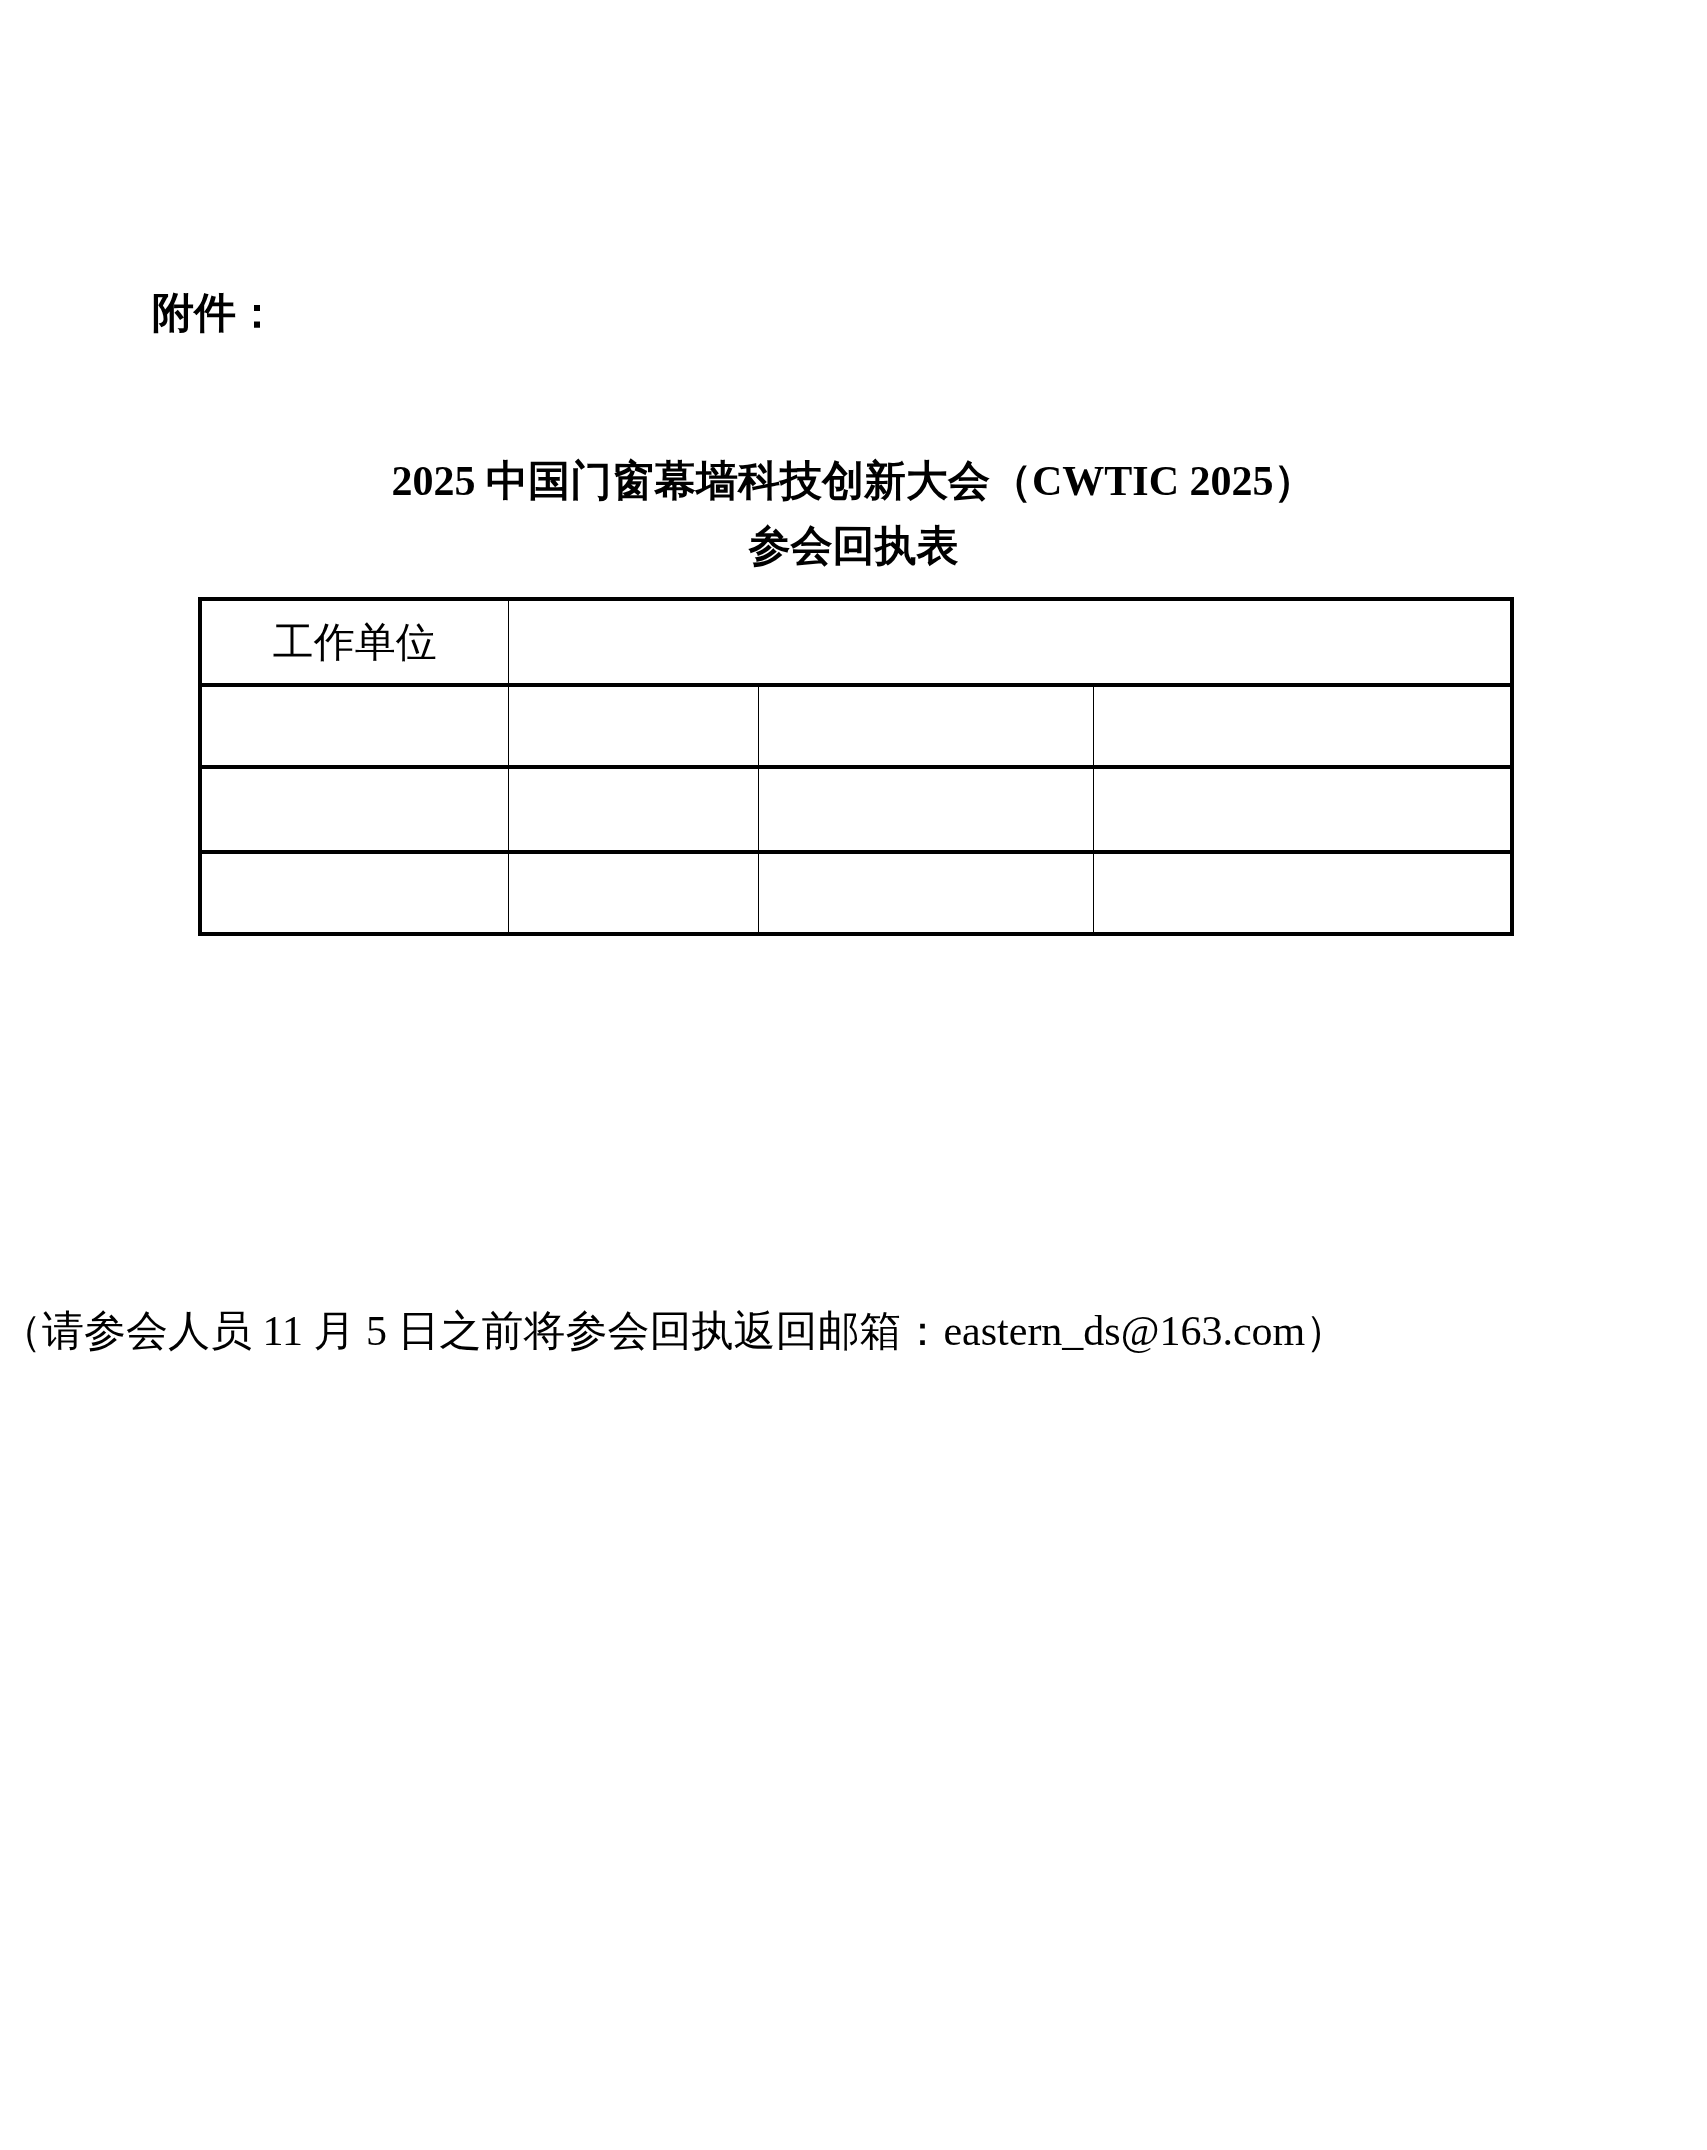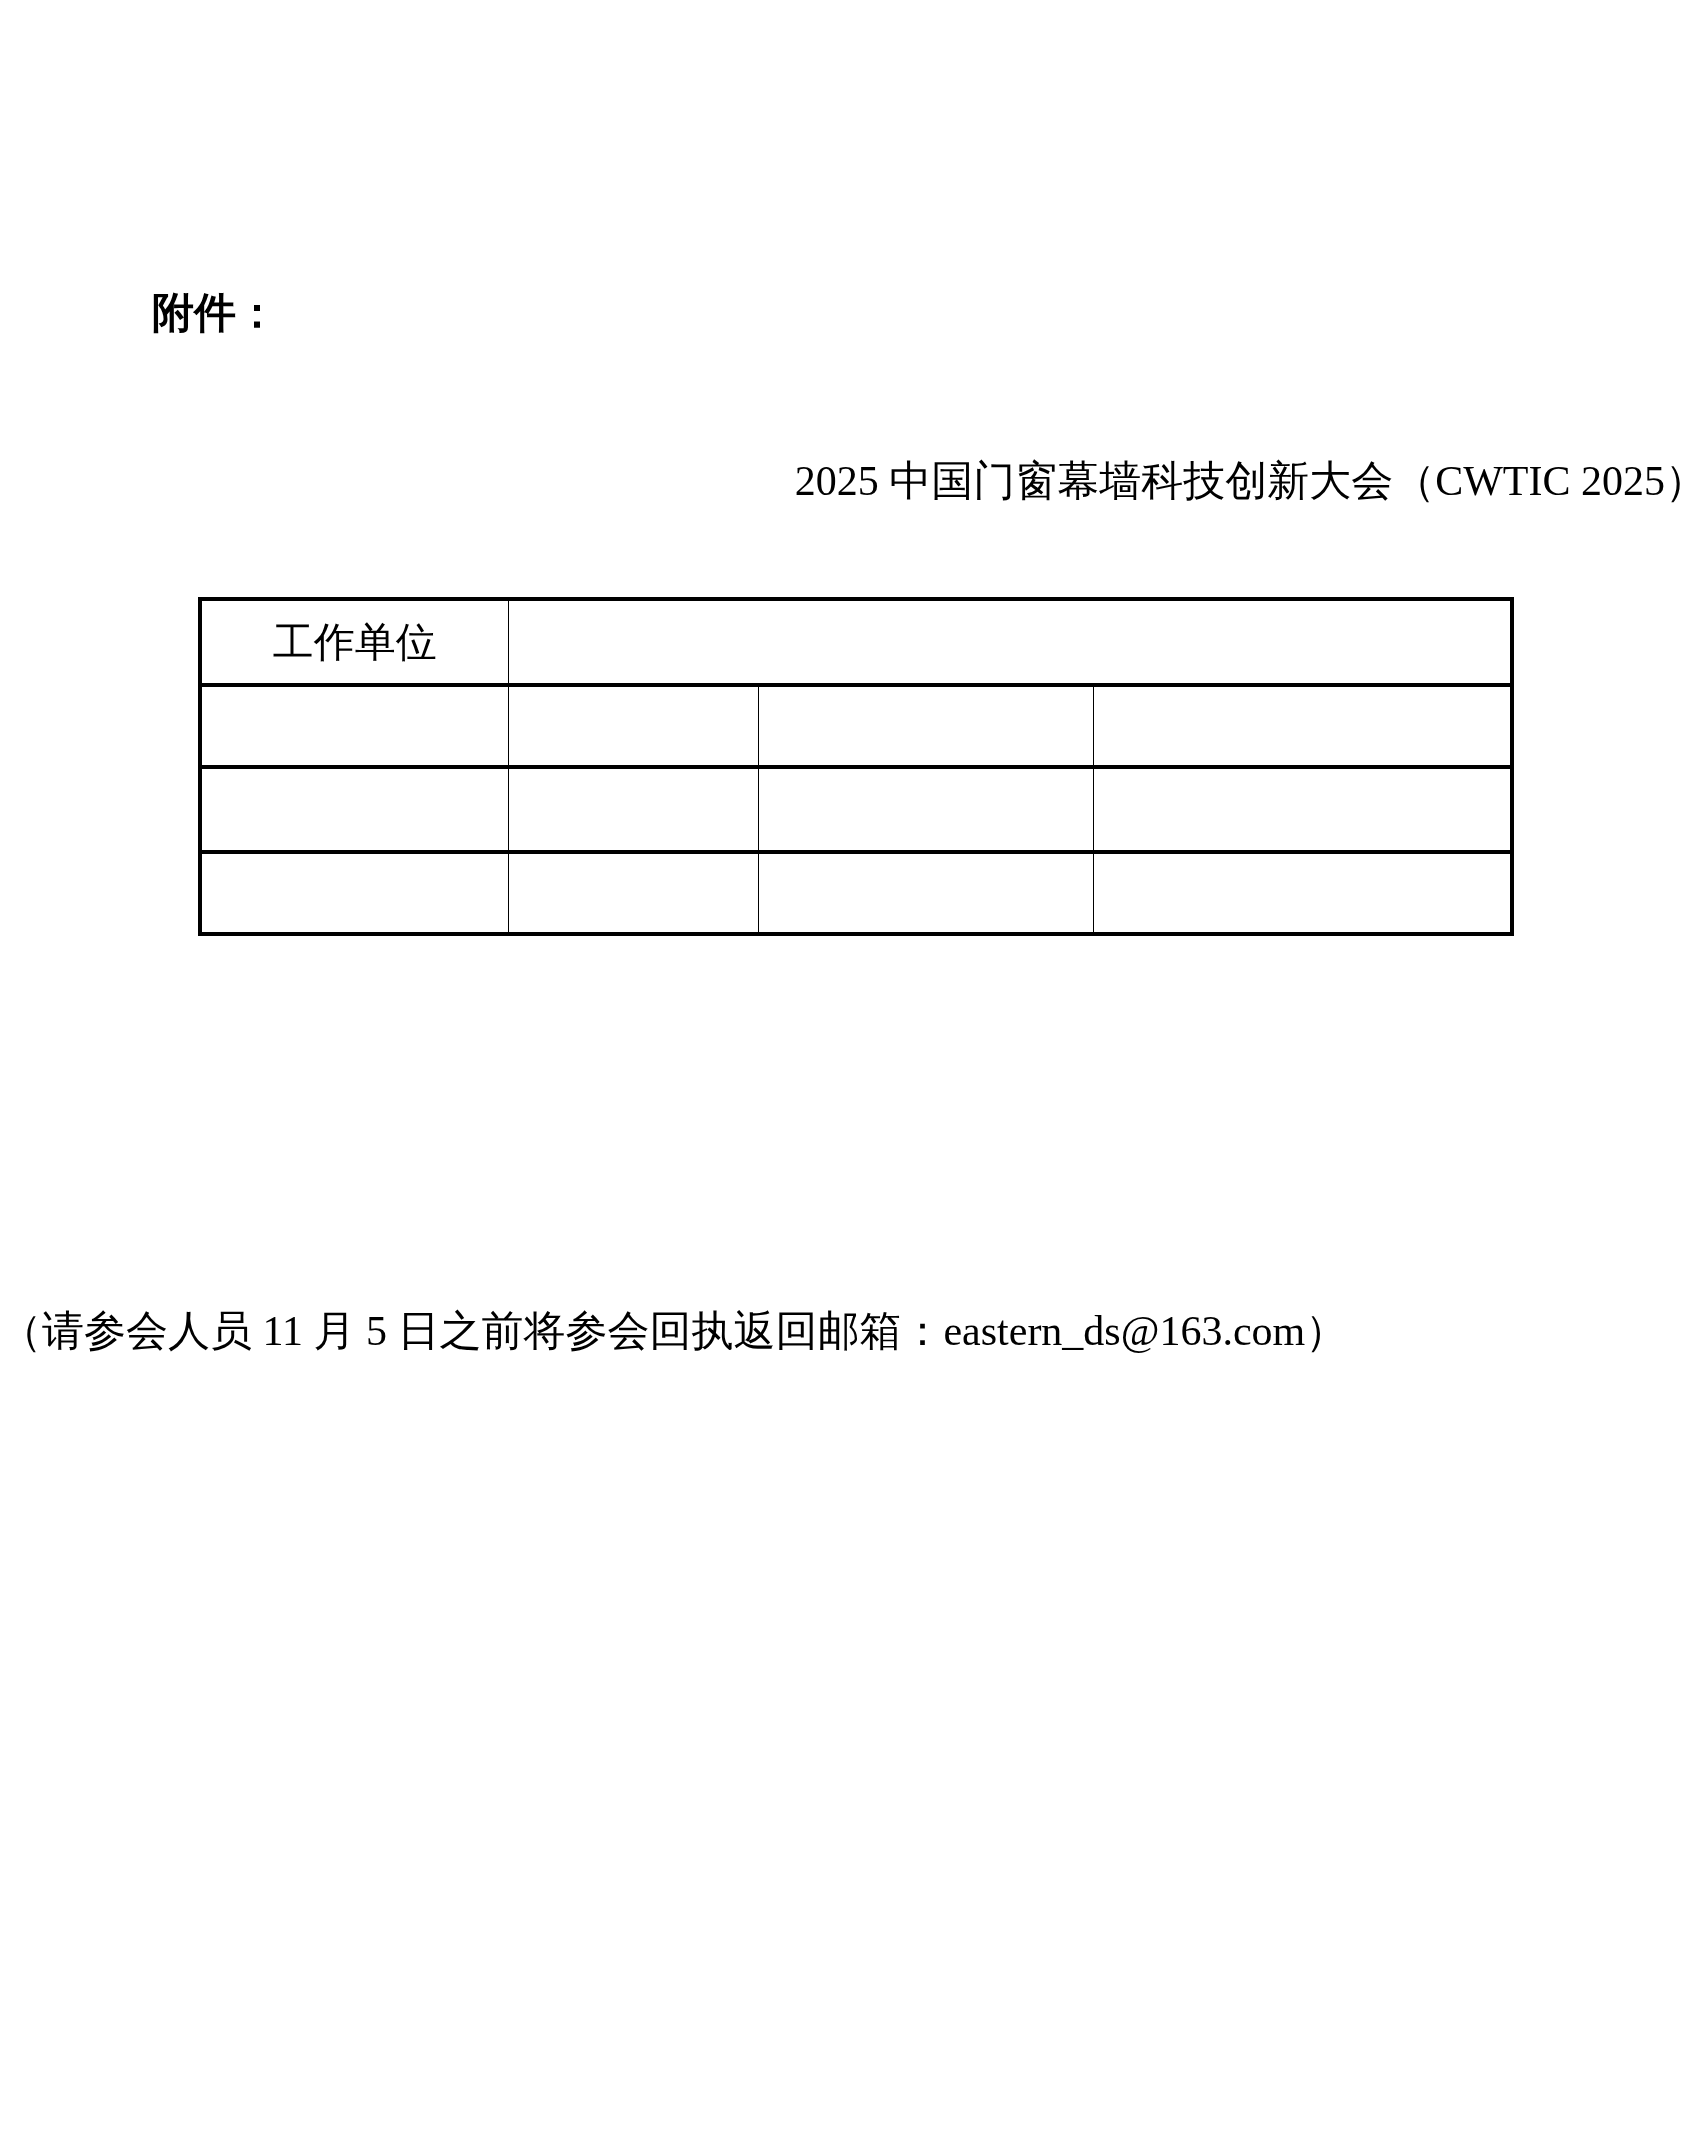--- a/index.html
+++ b/index.html
@@ -26,24 +26,23 @@
   }
   .title-block {
     position: absolute;
     left: 0;
     top: 449px;
     width: 100%;
     text-align: center;
   }
   .title-line {
     font-size: 42px;
-    font-weight: normal;
+    font-weight: bold;
     line-height: 65px;
     white-space: nowrap;
-    text-align: right;
   }
   table.reg-table {
     position: absolute;
     left: 198px;
     top: 597px;
     width: 1312px;
     border-collapse: collapse;
     table-layout: fixed;
     border: 4.3px solid #000000;
     padding-left: 24px;
@@ -79,20 +78,21 @@
 </style>
 </head>
 <body>
 
 <div class="page">
 
   <div class="attachment">附件：</div>
 
   <div class="title-block">
     <div class="title-line">2025 中国门窗幕墙科技创新大会（CWTIC 2025）</div>
+    <div class="title-line">参会回执表</div>
   </div>
 
   <table class="reg-table">
     <colgroup>
       <col style="width: 308px;">
       <col style="width: 250px;">
       <col style="width: 335px;">
       <col style="width: 419px;">
     </colgroup>
     <tbody>

